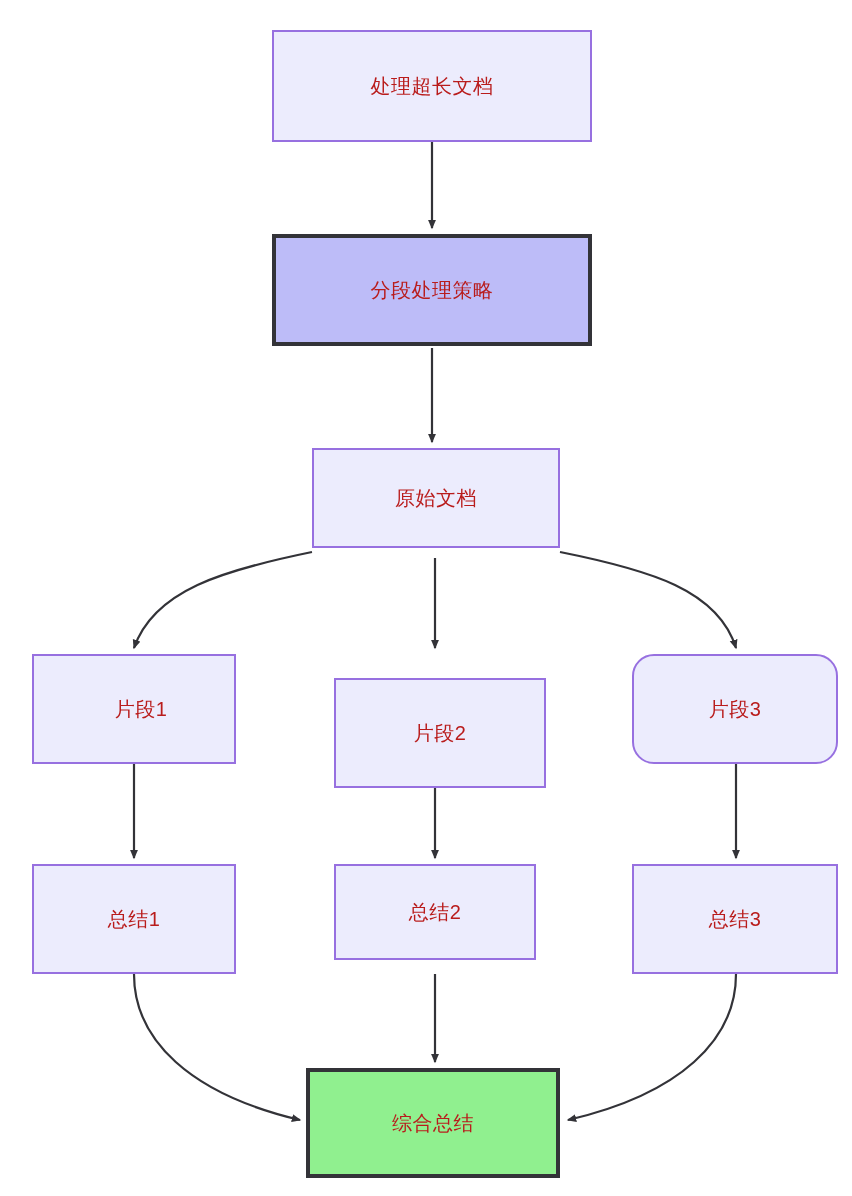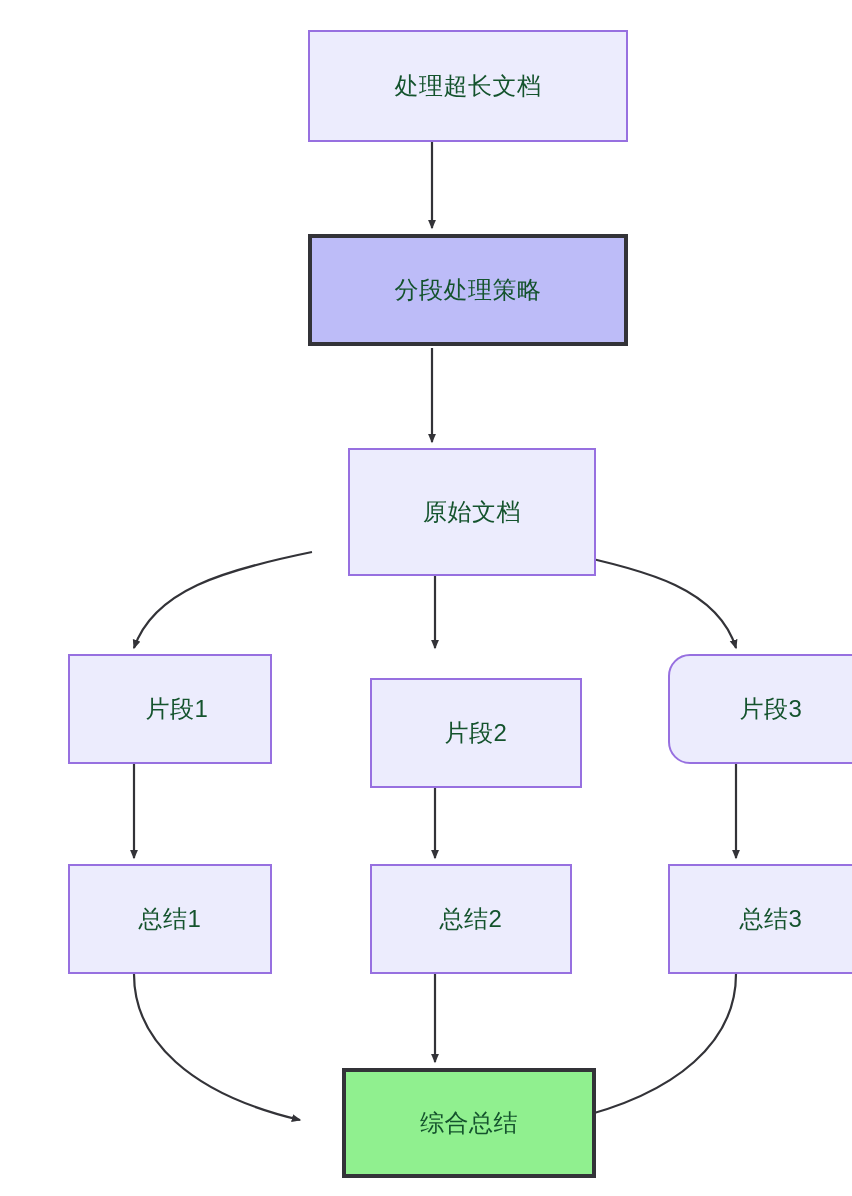--- a/index.html
+++ b/index.html
@@ -25,50 +25,49 @@
     height: 1196px;
     pointer-events: none;
   }
   .node {
     position: absolute;
     box-sizing: border-box;
     display: flex;
     align-items: center;
     justify-content: center;
     text-align: center;
-    color: #14532d;
-    font-size: 24px;
+    color: #b91c1c;
+    font-size: 20px;
     line-height: 1.2;
     letter-spacing: 0.5px;
     white-space: nowrap;
-    margin-left: 36px;
   }
   .node.normal {
     background: #ececfd;
     border: 2px solid #9770e0;
   }
   .node.highlight {
     background: #bdbcf8;
     border: 4px solid #333338;
   }
   .node.final {
     background: #90f08f;
     border: 4px solid #333338;
   }
   
   #n-long-doc   { left: 272px; top: 30px;   width: 320px; height: 112px; }
   #n-strategy   { left: 272px; top: 234px;  width: 320px; height: 112px; }
-  #n-source-doc { left: 312px; top: 448px;  width: 248px; height: 128px; }
+  #n-source-doc { left: 312px; top: 448px;  width: 248px; height: 100px; }
 
   #n-frag1 { left: 32px;  top: 654px; width: 204px; height: 110px; padding-left: 14px; }
   #n-frag2 { left: 334px; top: 678px; width: 212px; height: 110px; }
   #n-frag3 { left: 632px; top: 654px; width: 206px; height: 110px; border-radius: 22px; }
 
   #n-sum1 { left: 32px;  top: 864px; width: 204px; height: 110px; }
-  #n-sum2 { left: 334px; top: 864px; width: 202px; height: 110px; }
+  #n-sum2 { left: 334px; top: 864px; width: 202px; height: 96px; }
   #n-sum3 { left: 632px; top: 864px; width: 206px; height: 110px; }
 
   #n-final { left: 306px; top: 1068px; width: 254px; height: 110px; }
 </style>
 </head>
 <body>
 
 <div id="canvas">
 
   <svg id="edges" viewBox="0 0 852 1196" width="852" height="1196" xmlns="http://www.w3.org/2000/svg">

